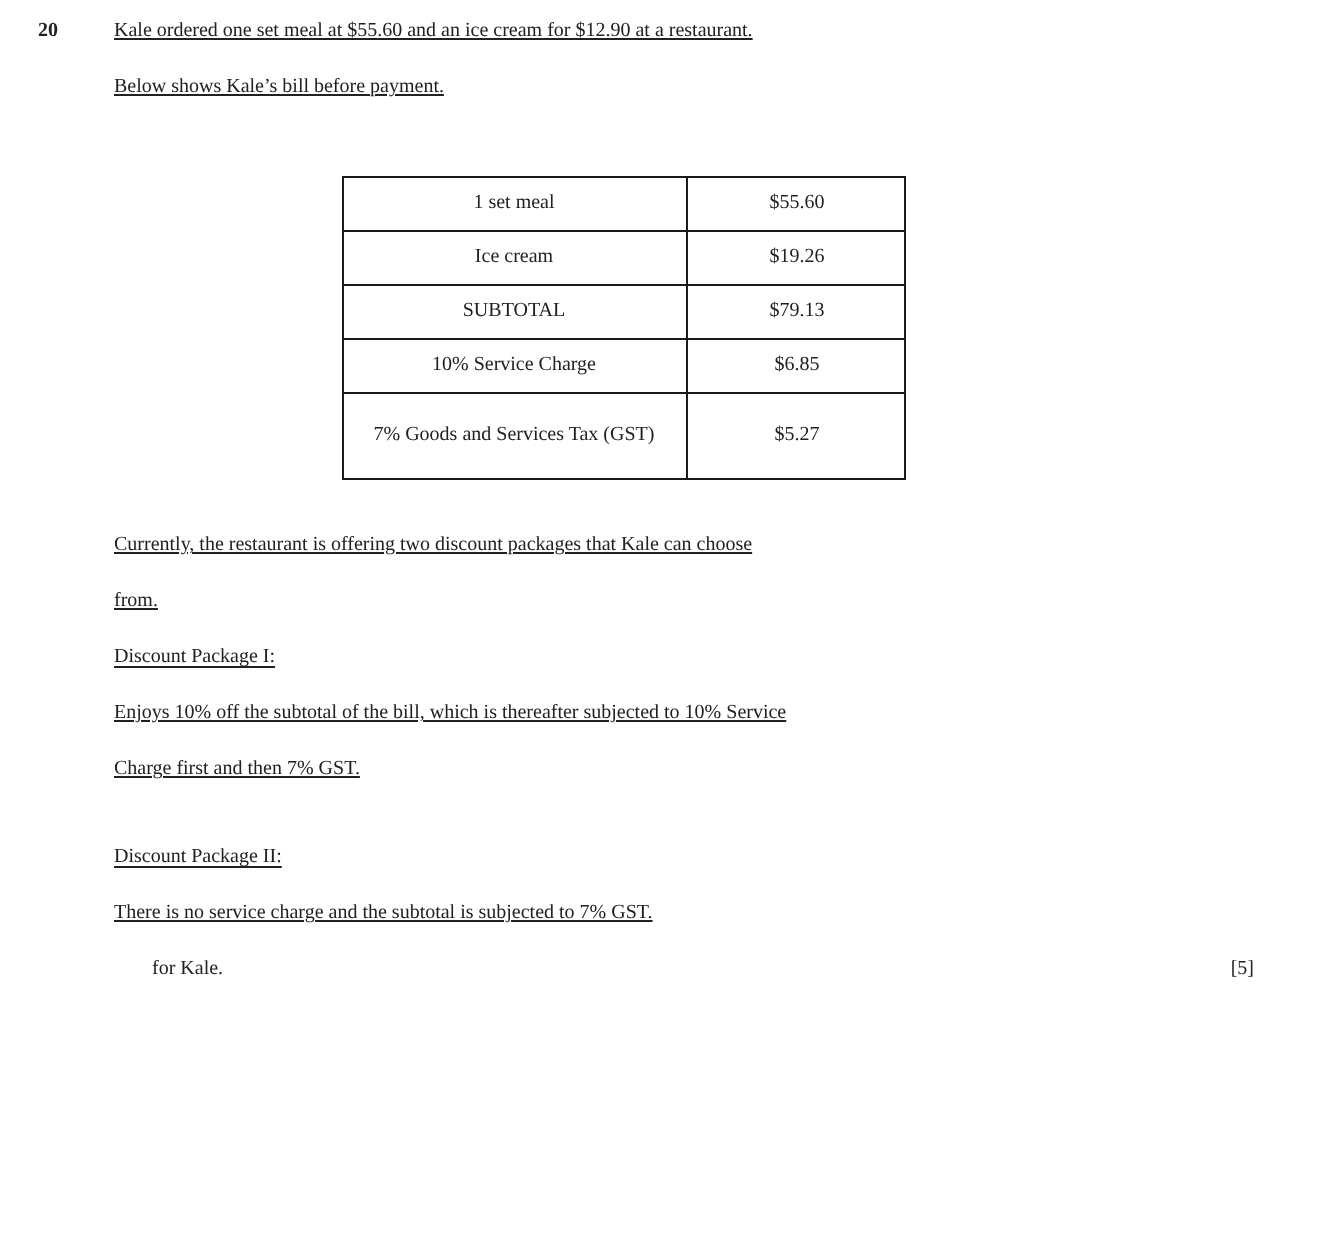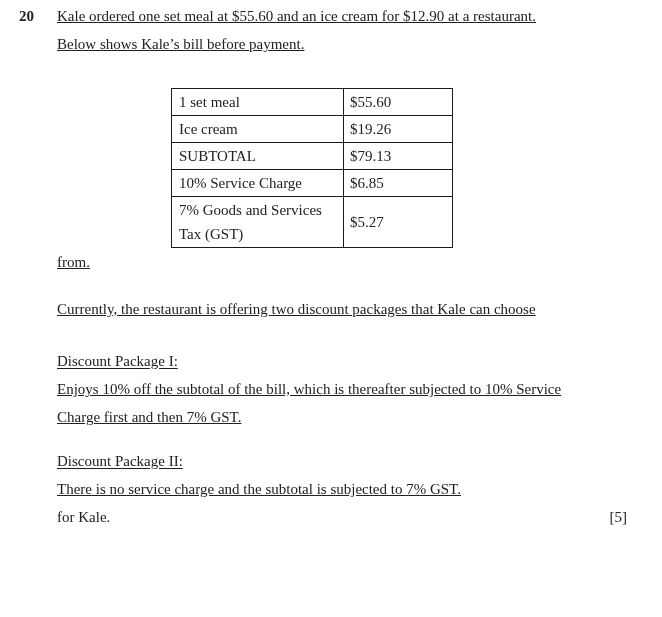--- a/index.html
+++ b/index.html
@@ -6,21 +6,21 @@
     margin: 0;
     padding: 0;
     background: #ffffff;
   }
   .page {
     position: relative;
     width: 662px;
     height: 617px;
     background: #ffffff;
     font-family: "Liberation Serif", serif;
-    font-size: 15px;
+    font-size: 10px;
     color: #212121;
     overflow: hidden;
     box-sizing: border-box;
     padding-top: 2px;
   }
   .question {
     display: flex;
     padding-left: 19px;
   }
   .qnum {
@@ -41,47 +41,49 @@
   }
   .bill-table {
     border-collapse: collapse;
     margin: 30px 0 0 114px;
     table-layout: fixed;
   }
   .bill-table td {
     border: 1.5px solid #1a1a1a;
     line-height: 24px;
     vertical-align: middle;
+    text-align: center;
   }
   .bill-table td.item-cell {
     width: 156px;
     padding: 1px 8px 1px 7px;
   }
   .bill-table td.amount-cell {
     width: 97px;
     padding: 1px 5px 1px 6px;
   }
   .bill-table tr.single-row {
     height: 26px;
   }
   .bill-table tr.double-row {
     height: 43px;
   }
   .mt-offer   { margin-top: 19px; }
-  .mt-heading1{ margin-top: 24px; }
+  .mt-heading1{ }
   .mt-heading2{ margin-top: 16px; }
   .mt-task    { margin-top: 24px; }
   .underline {
     text-decoration: underline;
     text-underline-offset: 2px;
   }
   .task-last-line {
     display: flex;
     justify-content: space-between;
     line-height: 28px;
+    margin-left: 19px;
   }
   .task-last-line span { white-space: nowrap; }
 </style>
 </head>
 <body>
 
 <div class="page">
   <div class="question">
     <div class="qnum">20</div>
     <div class="qbody">
@@ -107,22 +109,22 @@
             <td class="item-cell">10% Service Charge</td>
             <td class="amount-cell">$6.85</td>
           </tr>
           <tr class="double-row">
             <td class="item-cell">7% Goods and Services Tax (GST)</td>
             <td class="amount-cell">$5.27</td>
           </tr>
         </tbody>
       </table>
 
+      <p class="line mt-offer">Currently, the restaurant is offering two discount packages that Kale can choose</p>
       <p class="line">from.</p>
-      <p class="line mt-offer">Currently, the restaurant is offering two discount packages that Kale can choose</p>
 
       <p class="line mt-heading1 underline">Discount Package I:</p>
       <p class="line">Enjoys 10% off the subtotal of the bill, which is thereafter subjected to 10% Service</p>
       <p class="line">Charge first and then 7% GST.</p>
 
       <p class="line mt-heading2 underline">Discount Package II:</p>
       <p class="line">There is no service charge and the subtotal is subjected to 7% GST.</p>
 
       <div class="task-last-line">
         <span>for Kale.</span>

